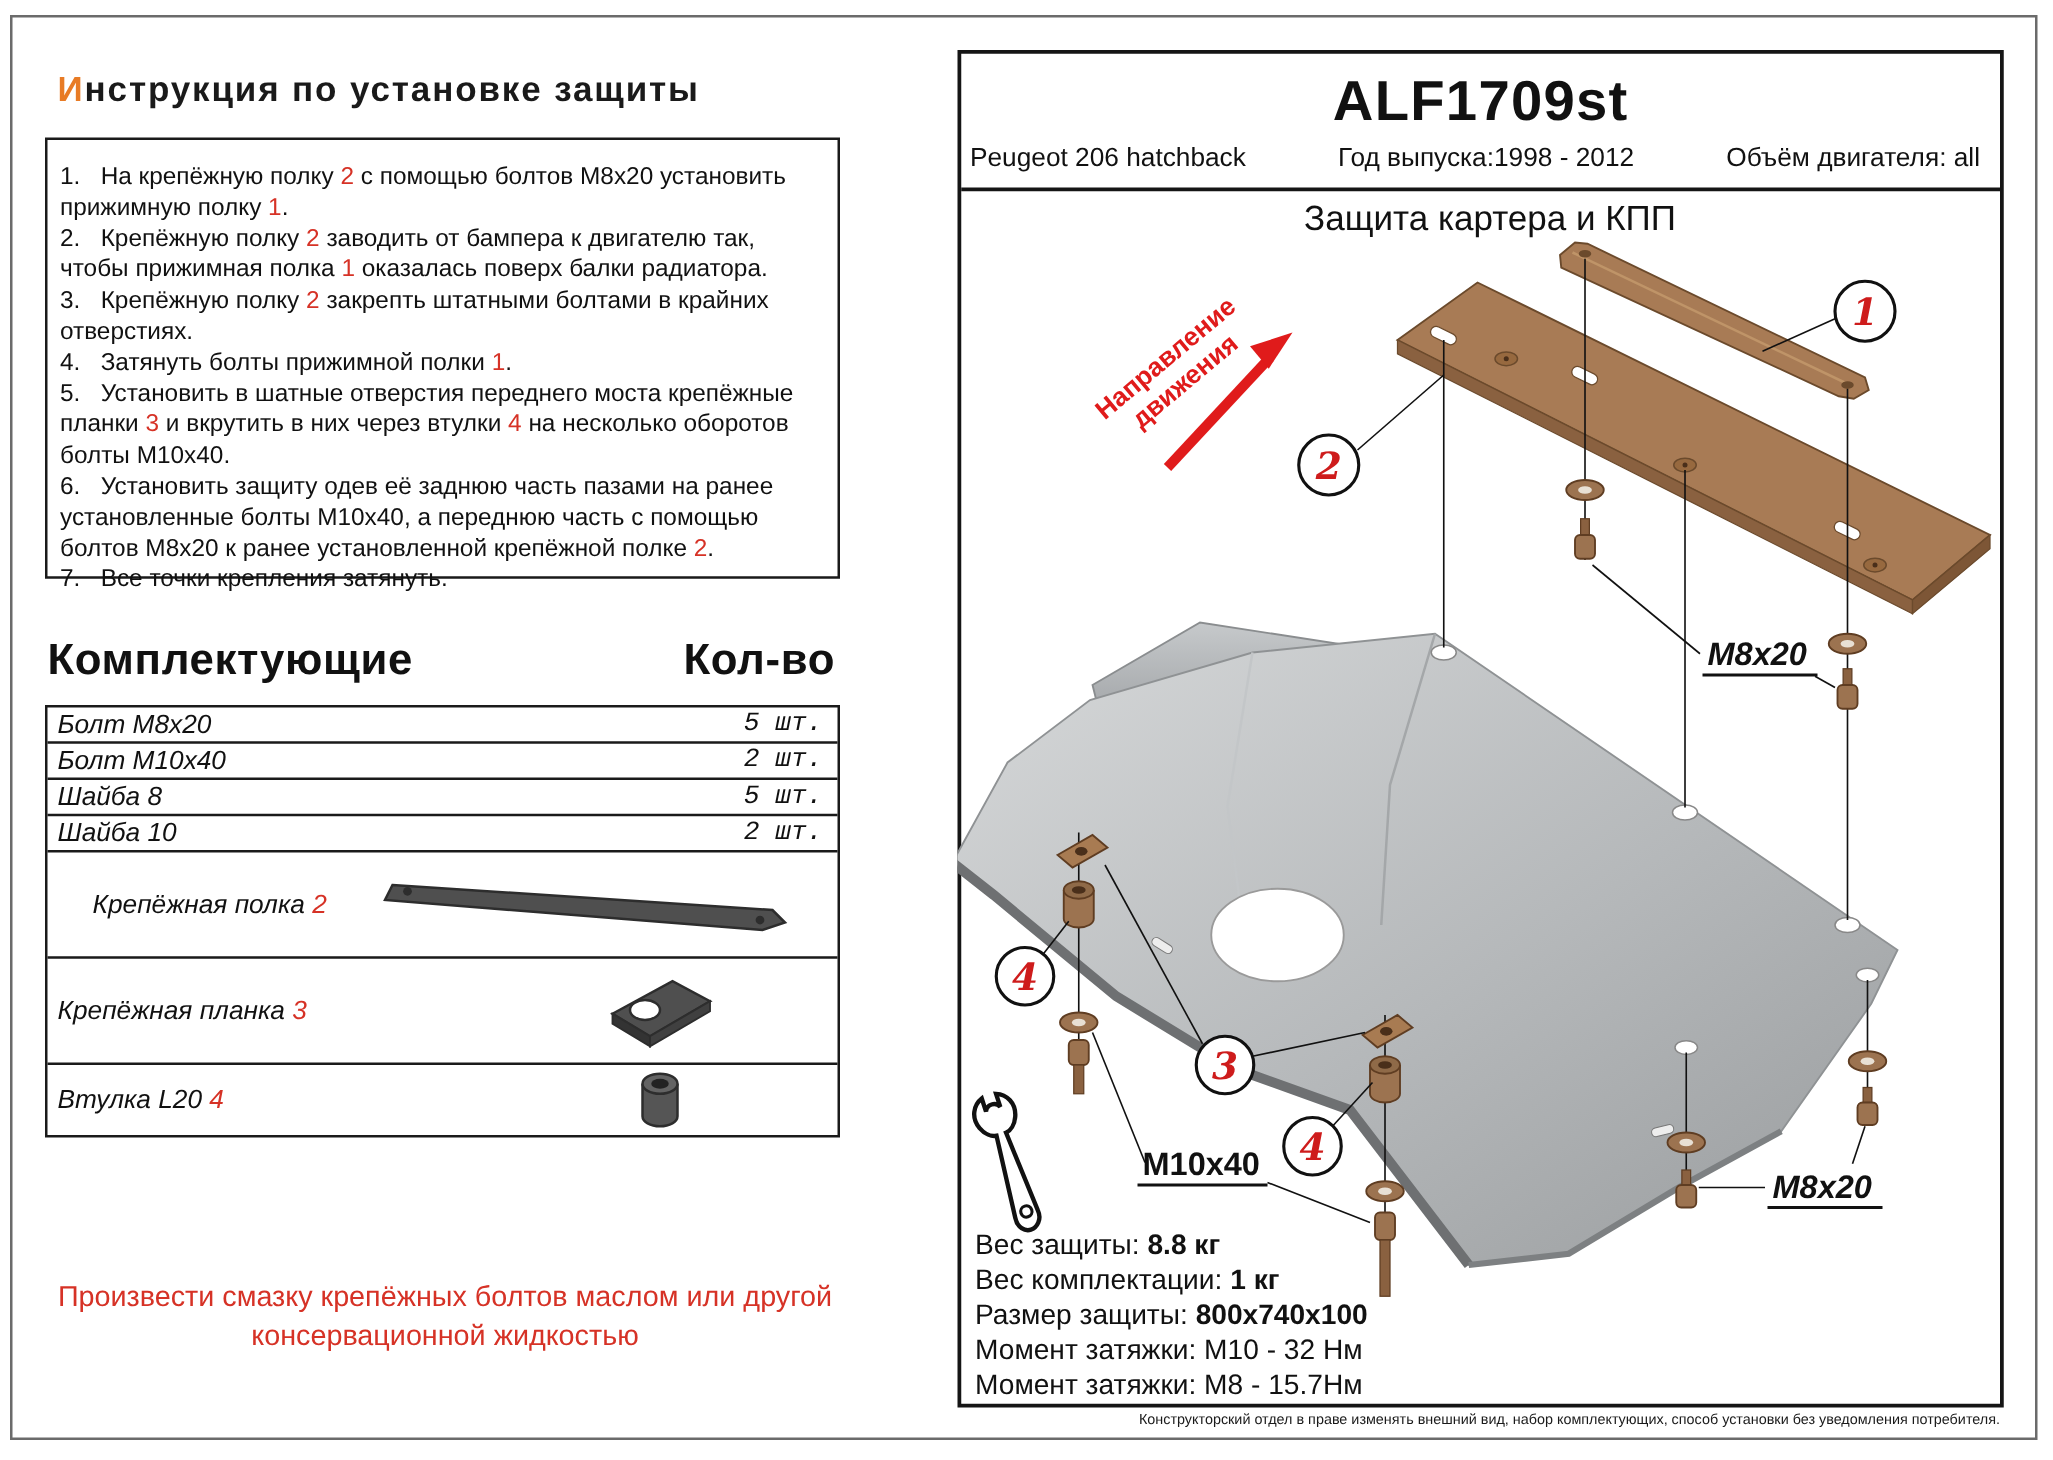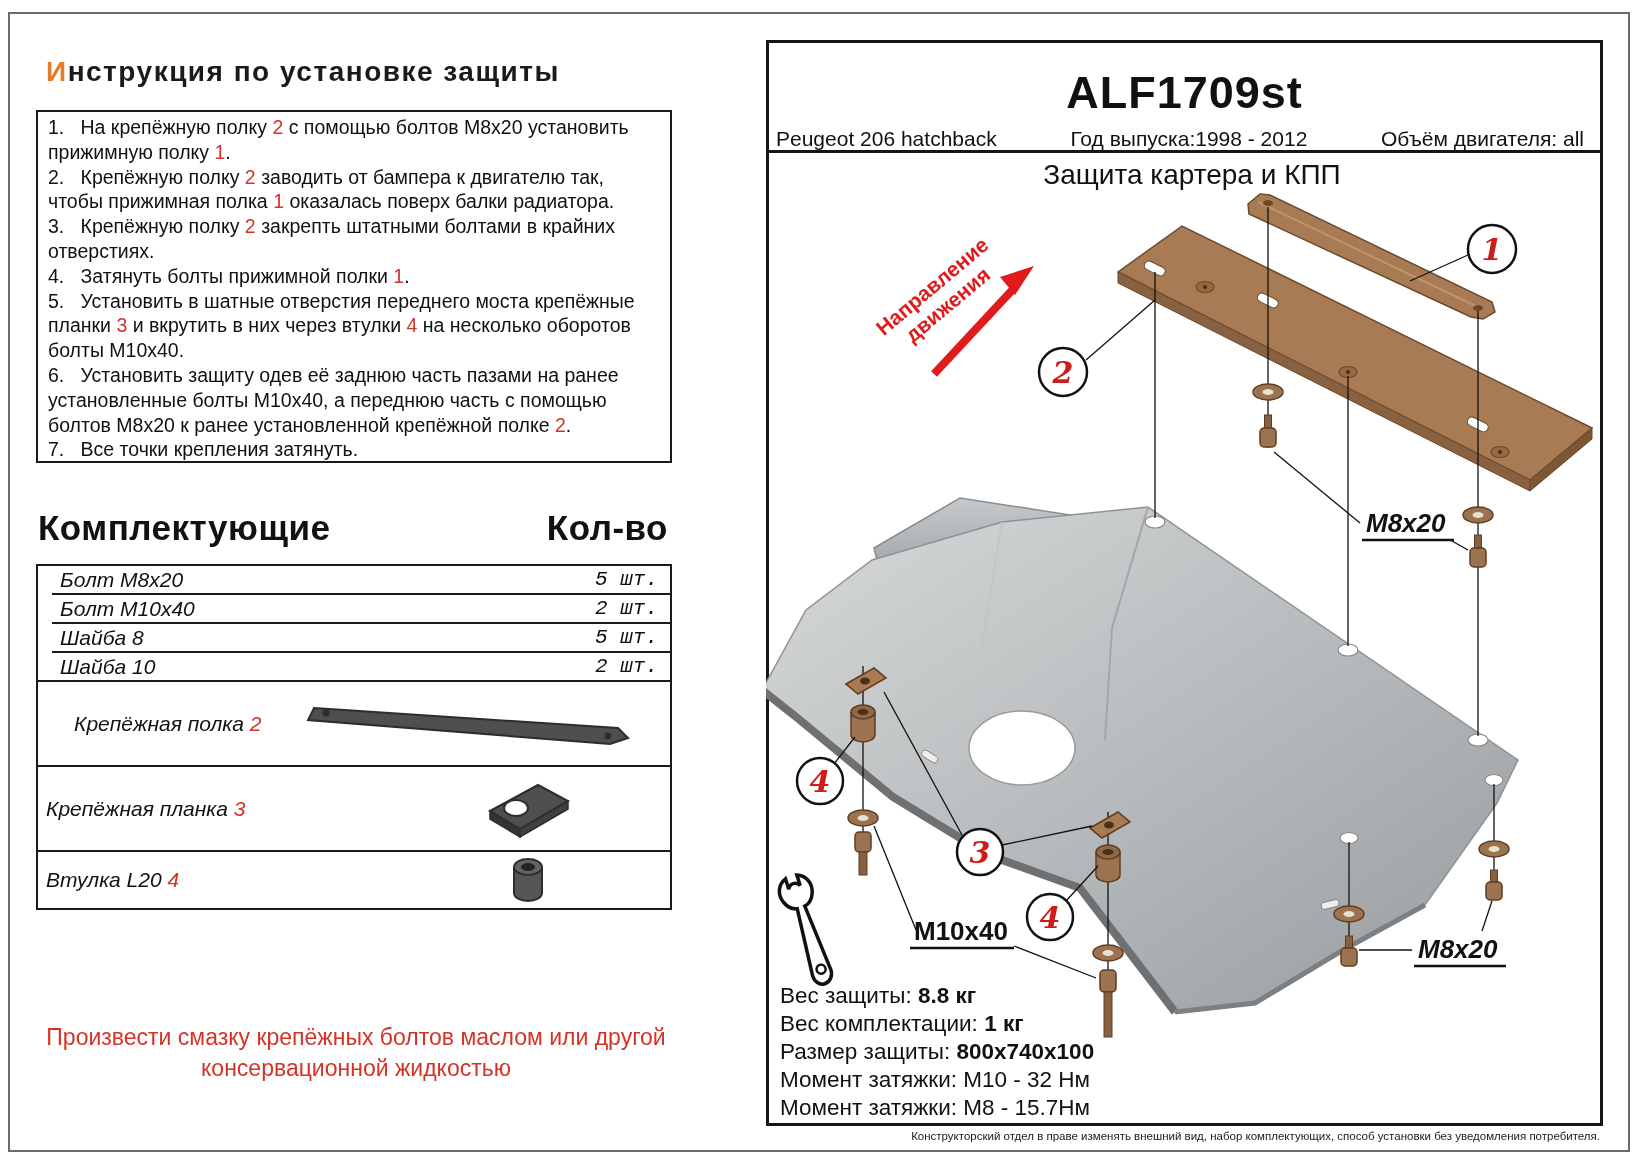--- a/index.html
+++ b/index.html
@@ -5,47 +5,47 @@
   html,body{margin:0;padding:0;background:#fff;}
   #page{position:relative;width:1642px;height:1168px;background:#fff;overflow:hidden;
         font-family:"Liberation Sans",sans-serif;color:#111;}
   .outer-border{position:absolute;left:8px;top:12px;width:1622px;height:1140px;
         border:2px solid #6b6b6b;box-sizing:border-box;}
   
   .doc-title{position:absolute;left:46px;top:56px;font-size:28px;font-weight:bold;
         letter-spacing:1.5px;color:#1a1a1a;}
   .doc-title .orange{color:#e87b25;}
   .instr-box{position:absolute;left:36px;top:110px;width:636px;height:353px;
-        border:2px solid #1a1a1a;box-sizing:border-box;padding:3px 8px 0 10px;
+        border:2px solid #1a1a1a;box-sizing:border-box;padding:17px 8px 0 10px;
         font-size:19.5px;line-height:24.8px;}
   .instr-item{margin:0;}
   .red-num{color:#d63226;}
   .parts-header{position:absolute;left:38px;top:508px;width:630px;display:flex;
         justify-content:space-between;font-size:35px;font-weight:bold;letter-spacing:0.5px;}
   .parts-table{position:absolute;left:36px;top:564px;width:636px;border:2px solid #1a1a1a;
         box-sizing:border-box;font-style:italic;font-size:21px;}
   .p-row{position:relative;display:flex;align-items:center;border-top:2px solid #1a1a1a;}
   .p-row:first-child{border-top:none;}
-  .h-sm{height:27px;margin-left:14px;}
+  .h-sm{height:27px;}
   .h-b1{height:90px;}
   .h-b2{height:83px;padding-left:28px;}
   .h-b3{height:83px;}
   .h-b4{height:56px;}
   .p-label{padding-left:8px;white-space:nowrap;}
   .p-qty{margin-left:auto;padding-right:12px;white-space:nowrap;font-family:Liberation Mono, monospace;}
   .p-img{position:absolute;top:0;left:0;}
   .lube-note{position:absolute;left:36px;top:1006px;width:640px;text-align:center;
         font-size:23px;line-height:31px;color:#d63226;margin-top:16px;}
   
   .panel{position:absolute;left:766px;top:40px;width:837px;height:1086px;
         border:3px solid #151515;box-sizing:border-box;}
   .panel-header{position:absolute;left:0;top:0;width:100%;height:110px;
         border-bottom:3px solid #151515;box-sizing:border-box;}
   .model-code{text-align:center;font-size:45px;font-weight:bold;letter-spacing:1px;
-        margin-top:24px;}
+        margin-top:12px;}
   .panel-sub{display:flex;justify-content:space-between;padding:8px 16px 0 7px;
         font-size:21px;}
   .diagram-svg{position:absolute;left:766px;top:150px;width:837px;height:976px;}
   .specs{position:absolute;left:780px;top:982px;font-size:22.5px;line-height:28px;}
   .specs .b{font-weight:bold;}
   .disclaimer{position:absolute;right:42px;top:1130px;width:1300px;text-align:right;
         font-size:11.5px;color:#1a1a1a;}
   svg text{font-family:"Liberation Sans",sans-serif;}
   .callout-num{font-family:"DejaVu Serif",serif;font-weight:bold;font-style:italic;}
 </style>

